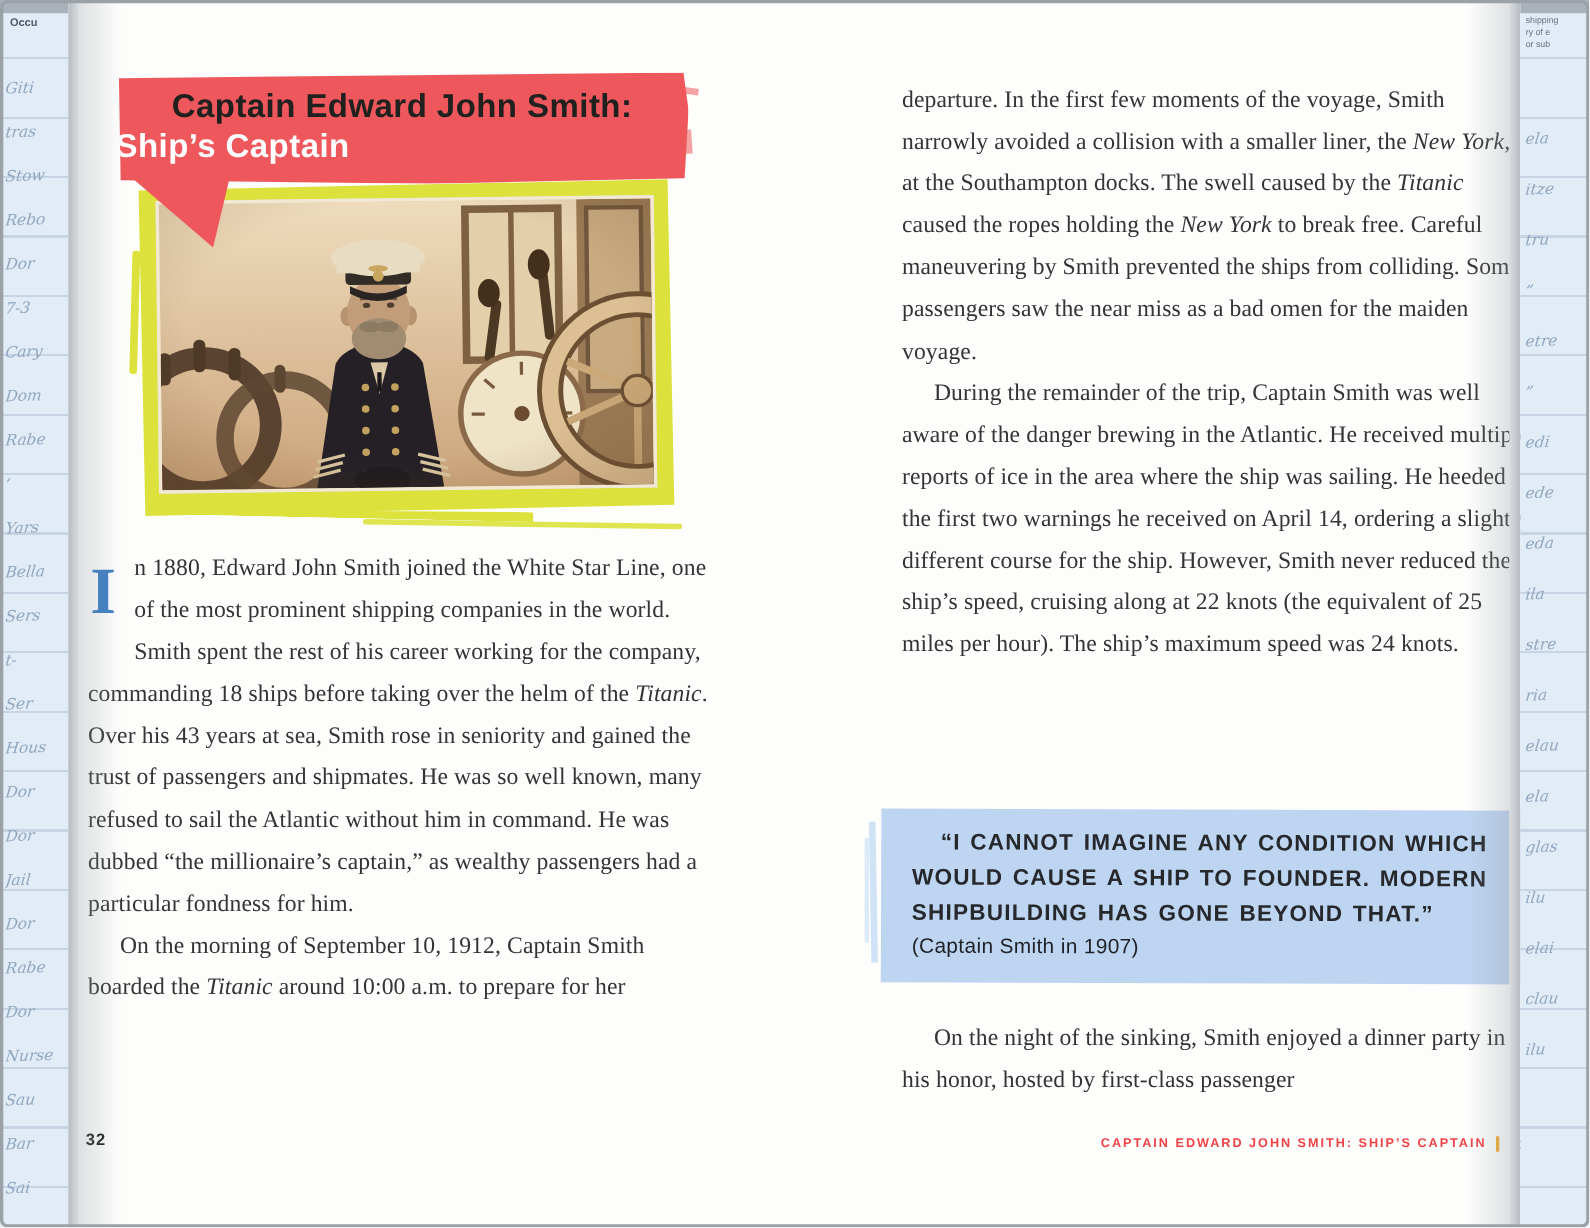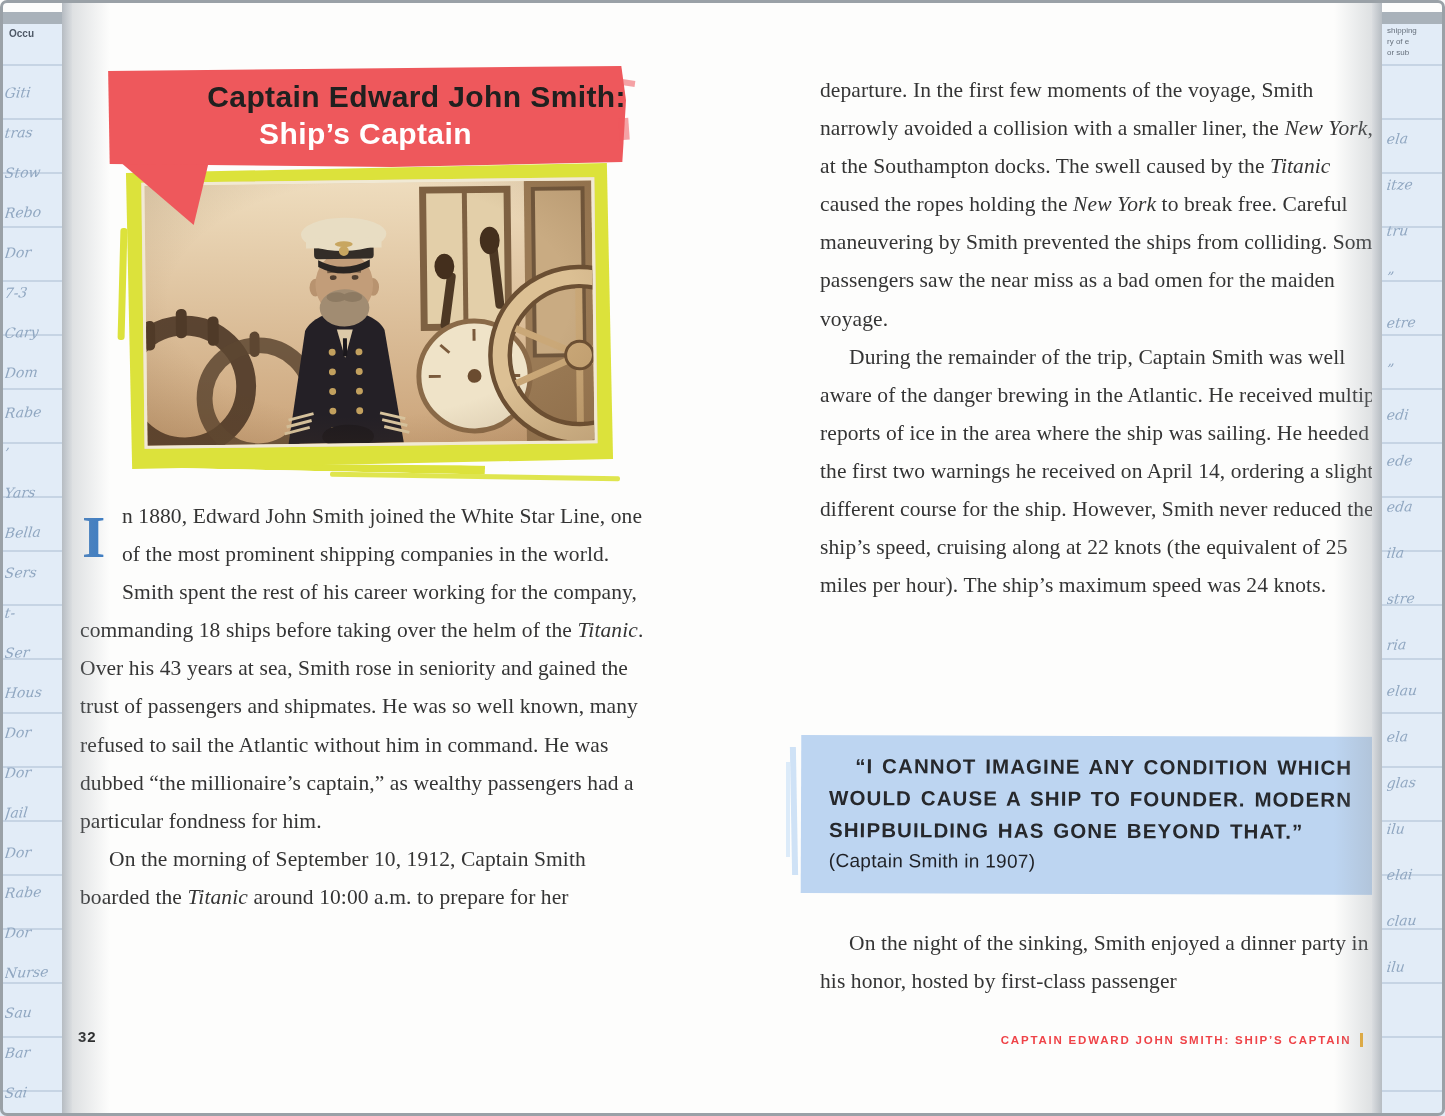--- a/index.html
+++ b/index.html
@@ -10,43 +10,43 @@
     --footer_red:#ef4348;
     --divider_yellow:#f0ad2b;
     --ledger_blue:#e2ecf7;
   }
   html,body{margin:0;padding:0;background:#fff;}
   .book{position:relative;width:1445px;height:1116px;background:#fdfdfc;overflow:hidden;
         font-family:"Liberation Serif",serif;}
   .frame{position:absolute;inset:0;border:3px solid #9aa1a7;border-radius:7px;z-index:60;pointer-events:none;}
 
   
-  .ledger{position:absolute;top:12px;bottom:0;background:var(--ledger_blue,#e2ecf7);overflow:hidden;z-index:4;
+  .ledger{position:absolute;top:0;bottom:0;background:var(--ledger_blue,#e2ecf7);overflow:hidden;z-index:4;
           background-image:repeating-linear-gradient(to bottom,transparent 0 52px,#c6d4e4 52px 54px);}
   .ledger-left{left:0;width:62px;}
   .ledger-right{right:0;width:63px;}
   .ledger-band{position:absolute;top:0;left:0;right:0;height:12px;background:#a9b2ba;}
   .ledger-head{position:absolute;top:16px;left:9px;font:bold 10px "Liberation Sans",sans-serif;color:#4e5866;}
   .ledger-head-lines{position:absolute;top:13px;left:5px;font:8px "Liberation Sans",sans-serif;color:#66707c;line-height:11px;}
   .ledger-items{position:absolute;top:72px;left:5px;right:0;bottom:0;display:flex;flex-direction:column;gap:24px;overflow:hidden;}
   .ledger-right .ledger-items{top:118px;gap:30px;}
   .ledger-item{font-style:italic;font-family:"DejaVu Serif",serif;font-size:14px;color:#90a7c1;
                transform:skewX(-8deg) rotate(-2deg);white-space:nowrap;}
   .page-edge{position:absolute;top:0;bottom:0;width:10px;z-index:3;}
   .page-edge-left{left:62px;background:linear-gradient(to right,#b6bcc2,#dadde0);}
   .page-edge-right{right:63px;background:linear-gradient(to left,#b6bcc2,#dadde0);}
   .page-shade{position:absolute;top:0;bottom:0;width:38px;z-index:3;}
   .page-shade-left{left:72px;background:linear-gradient(to right,rgba(150,158,166,.30),rgba(150,158,166,0));}
   .page-shade-right{right:73px;background:linear-gradient(to left,rgba(150,158,166,.30),rgba(150,158,166,0));}
 
   
   .title-banner{position:absolute;left:105px;top:66px;width:521px;height:101px;background:var(--banner_red,#ee585c);
                 z-index:6;clip-path:polygon(0.6% 5%,99.1% 0%,100% 34%,99.3% 95%,55% 100%,0.9% 97%);}
-  .banner-l1{margin-top:13px;text-align:right;font:bold 30px/36px "Liberation Sans",sans-serif;color:#20201f;letter-spacing:.4px;}
-  .banner-l2{text-align:center;font:bold 30px/37px "Liberation Sans",sans-serif;color:#ffffff;letter-spacing:.4px;}
+  .banner-l1{margin-top:13px;text-align:center;font:bold 30px/36px "Liberation Sans",sans-serif;color:#20201f;letter-spacing:.4px;}
+  .banner-l2{text-align:left;font:bold 30px/37px "Liberation Sans",sans-serif;color:#ffffff;letter-spacing:.4px;}
   .banner-tail{position:absolute;left:119px;top:161px;width:90px;height:64px;background:var(--banner_red,#ee585c);
                clip-path:polygon(0 0,100% 0,83% 100%);z-index:5;}
   .bstreak{position:absolute;background:rgba(238,88,92,.55);z-index:6;}
   .bstreak1{left:622px;top:80px;width:13px;height:6px;transform:rotate(8deg);}
   .bstreak2{left:619px;top:118px;width:10px;height:22px;transform:rotate(-4deg);}
 
   
   .photo-frame{position:absolute;left:129px;top:168px;width:481px;height:296px;transform:rotate(-1.2deg);
                background:var(--frame_chartreuse,#dce23b);z-index:3;padding:12px 14px 18px;box-sizing:border-box;}
   .photo-inner{width:100%;height:100%;overflow:hidden;background:#e7d3b2;border:3px solid #f1e9d4;

